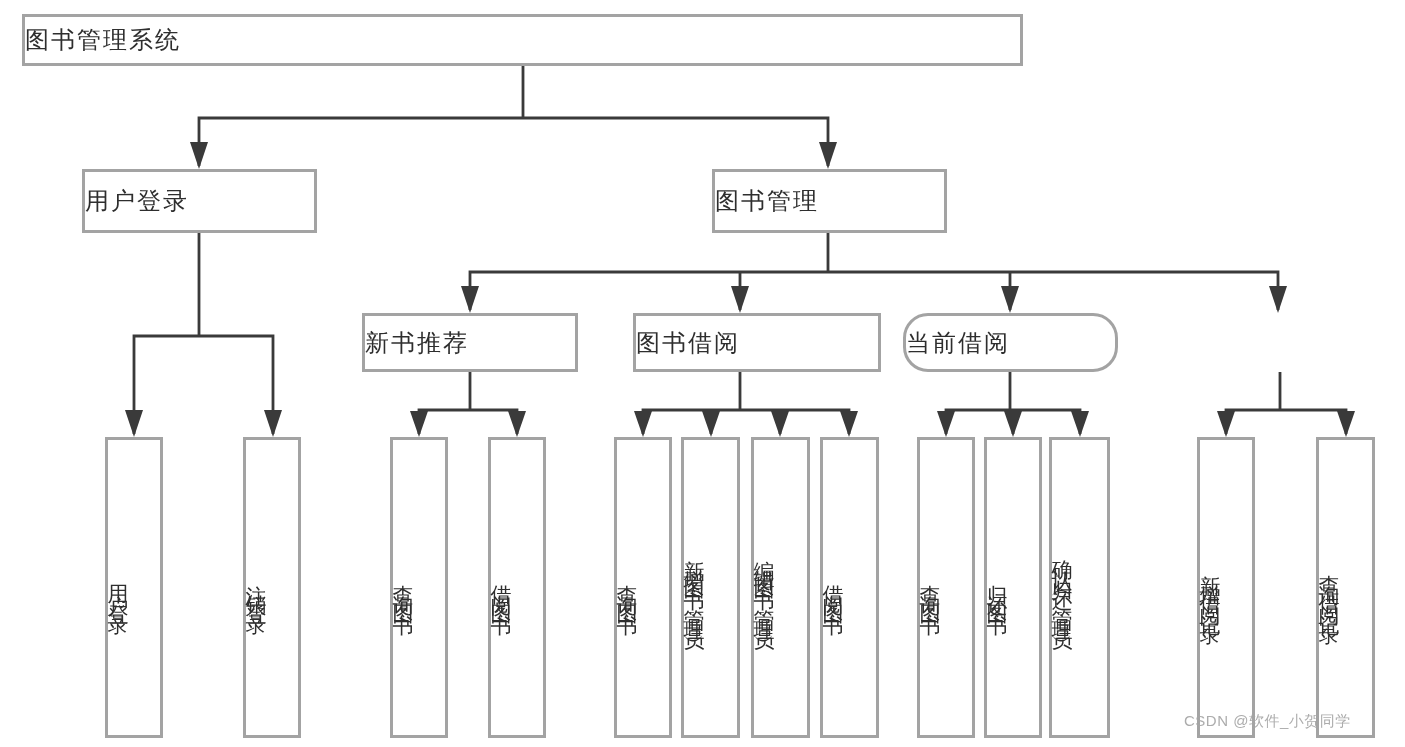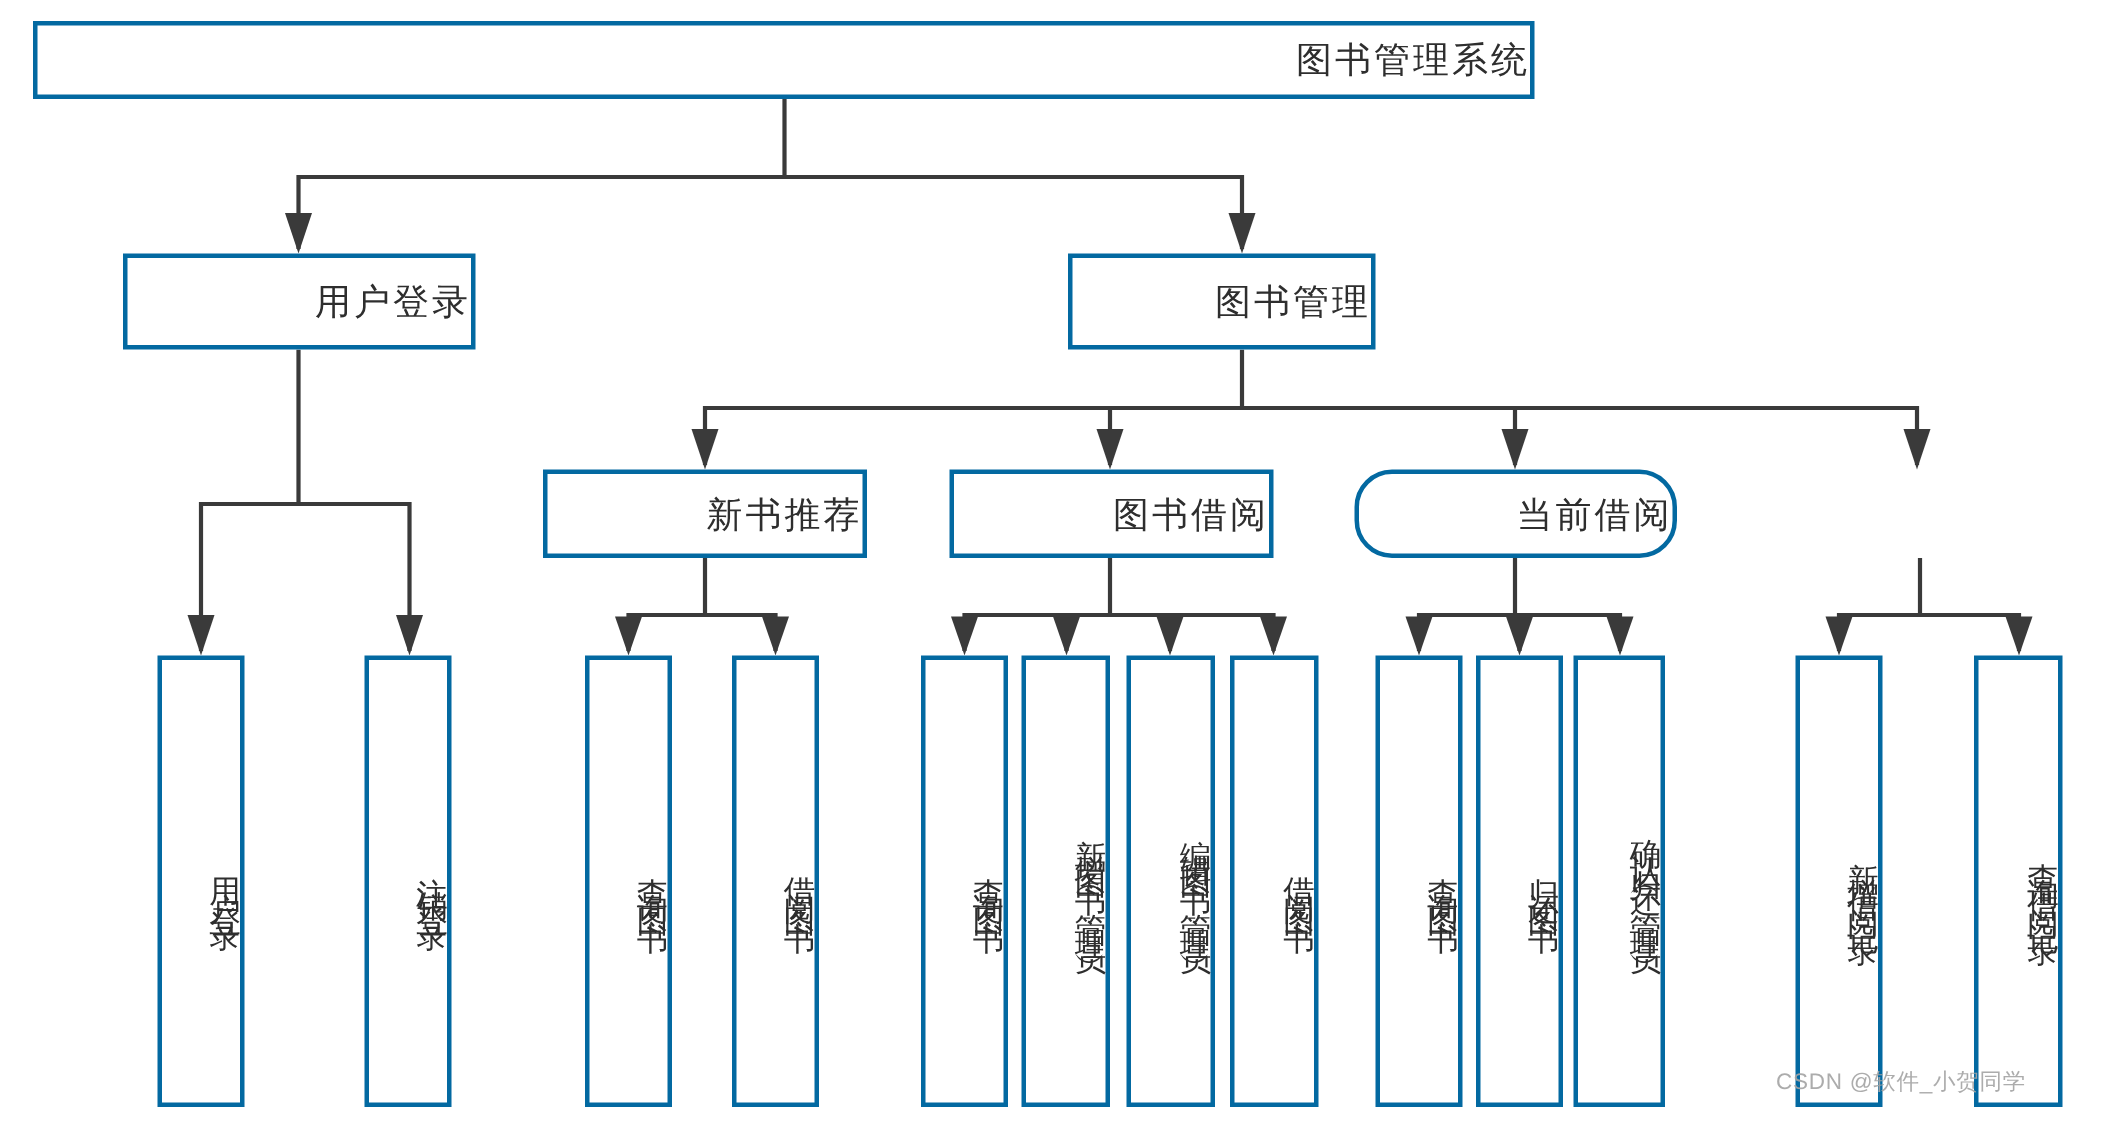--- a/index.html
+++ b/index.html
@@ -12,25 +12,25 @@
     overflow: hidden;
   }
   #connectors {
     position: absolute;
     left: 0; top: 0;
     width: 1405px; height: 747px;
   }
   .node {
     position: absolute;
     box-sizing: border-box;
-    border: 3px solid #0369a1;
+    border: 3px solid #a3a3a3;
     background: #ffffff;
     display: flex;
     align-items: center;
-    justify-content: flex-end;
+    justify-content: flex-start;
     color: #2e2e2e;
   }
   .node.h {
     font-size: 24px;
     letter-spacing: 2px;
     white-space: nowrap;
   }
   .node.v {
     font-size: 21px;
   }
@@ -107,28 +107,28 @@
     <polygon fill="#3a3a3a" points="1346,437 1337,411 1355,411"></polygon>
   </svg>
 
   <div class="node h" style="left:22px; top:14px; width:1001px; height:52px;">
     <span>图书管理系统</span>
   </div>
 
   <div class="node h" style="left:82px; top:169px; width:235px; height:64px;">
     <span>用户登录</span>
   </div>
-  <div class="node h" style="left:712px; top:169px; width:205px; height:64px;">
+  <div class="node h" style="left:712px; top:169px; width:235px; height:64px;">
     <span>图书管理</span>
   </div>
 
   <div class="node h" style="left:362px; top:313px; width:216px; height:59px;">
     <span>新书推荐</span>
   </div>
-  <div class="node h" style="left:633px; top:313px; width:216px; height:59px;">
+  <div class="node h" style="left:633px; top:313px; width:248px; height:59px;">
     <span>图书借阅</span>
   </div>
   <div class="node h" style="left:903px; top:313px; width:215px; height:59px;border-radius:25px;">
     <span>当前借阅</span>
   </div>
 
   <div class="node v" style="left:105px; top:437px; width:58px; height:301px;">
     <span class="vtext">用户登录</span>
   </div>
   <div class="node v" style="left:243px; top:437px; width:58px; height:301px;">

